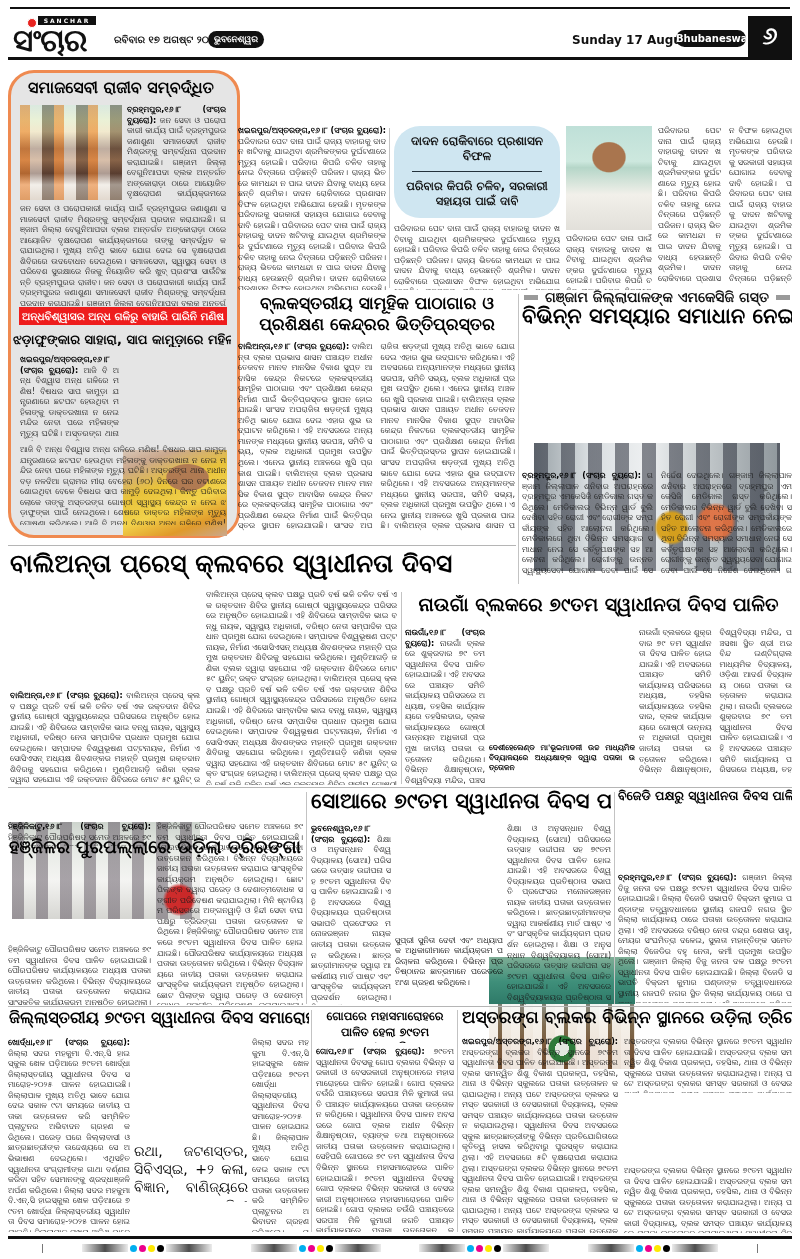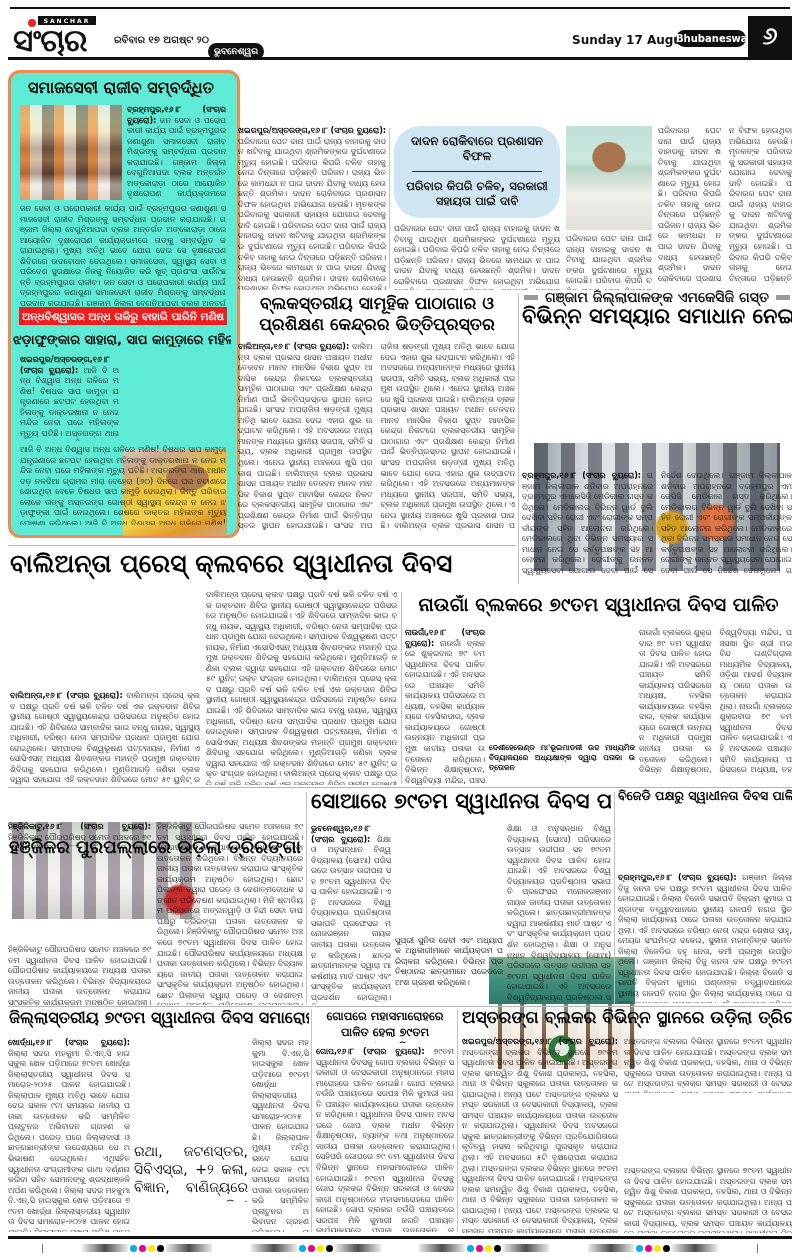--- a/index.html
+++ b/index.html
@@ -22,21 +22,21 @@
   .masthead{font-size:31px;font-weight:900;letter-spacing:-1px;}
   .latinbanner{background:#101010;color:#fff;font-size:6px;letter-spacing:2px;
                text-align:center;line-height:9px;font-weight:700;}
   .reddot{width:8px;height:8px;border-radius:50%;background:#e8231f;border:1px solid #fff;}
   .hdate{font-size:10px;font-weight:700;}
   .pill{background:#101010;color:#fff;border-radius:9px;font-weight:700;
         text-align:center;overflow:hidden;}
   .pagebox{background:#101010;color:#fff;font-size:24px;font-weight:900;
            text-align:center;line-height:40px;}
   
-  .featbox{border:3px solid #ef8a50;border-radius:12px;background:#5eead4;}
+  .featbox{border:3px solid #ef8a50;border-radius:26px;background:#e5e5e5;}
   .redband{background:#ee1d1d;color:#fff;font-weight:800;font-size:10.5px;
            text-align:center;line-height:18px;overflow:hidden;white-space:nowrap;}
   
   .infobox{background:#cfe6f1;border-radius:4px;text-align:center;overflow:hidden;}
   .infobox .l1{font-size:12px;font-weight:800;line-height:1.25;padding:8px 6px 5px;}
   .infobox .sep{height:1px;background:#23323c;width:78%;margin:2px auto;}
   .infobox .l2{font-size:11.5px;font-weight:800;line-height:1.3;padding:5px 6px 8px;}
   
   .kick{display:flex;align-items:center;}
   .kick .kbar{flex:1;height:5px;background:#9a9a9a;}
@@ -80,21 +80,21 @@
 
 <div class="page">
 
   <div class="abs rule" style="left:10px;top:7px;width:780px;height:2px;"></div>
 
   <div class="abs latinbanner" style="left:38px;top:16px;width:58px;height:9px;">SANCHAR</div>
   <div class="abs reddot" style="left:27px;top:18px;"></div>
   <div class="abs masthead nw" style="left:13px;top:22px;width:100px;height:36px;overflow:hidden;">ସଂଚାର</div>
 
   <div class="abs hdate nw" style="left:114px;top:34px;width:95px;overflow:hidden;">ରବିବାର ୧୭ ଅଗଷ୍ଟ ୨୦୨୫</div>
-  <div class="abs pill" style="left:208px;top:31px;width:56px;height:17px;font-size:9px;line-height:17px;margin-top:12px;">ଭୁବନେଶ୍ୱର</div>
+  <div class="abs pill" style="left:208px;top:31px;width:56px;height:17px;font-size:9px;line-height:17px;">ଭୁବନେଶ୍ୱର</div>
 
   <div class="abs nw" style="left:572px;top:33px;font-size:12px;font-weight:700;">Sunday 17 August 2025</div>
   <div class="abs pill" style="left:676px;top:30px;width:70px;height:17px;font-size:10px;line-height:17px;">Bhubaneswar</div>
   <div class="abs pagebox" style="left:748px;top:16px;width:44px;height:41px;">୬</div>
 
   <div class="abs rule" style="left:8px;top:57px;width:784px;height:3px;"></div>
 
   <div class="abs featbox" style="left:8px;top:70px;width:226px;height:462px;">
     <div class="abs hl c nw" style="left:4px;top:7px;width:212px;font-size:16px;">ସମାଜସେବୀ ରାଜୀବ ସମ୍ବର୍ଦ୍ଧିତ</div>
     <div class="abs ph ph1" style="left:9px;top:32px;width:102px;height:95px;"></div>

